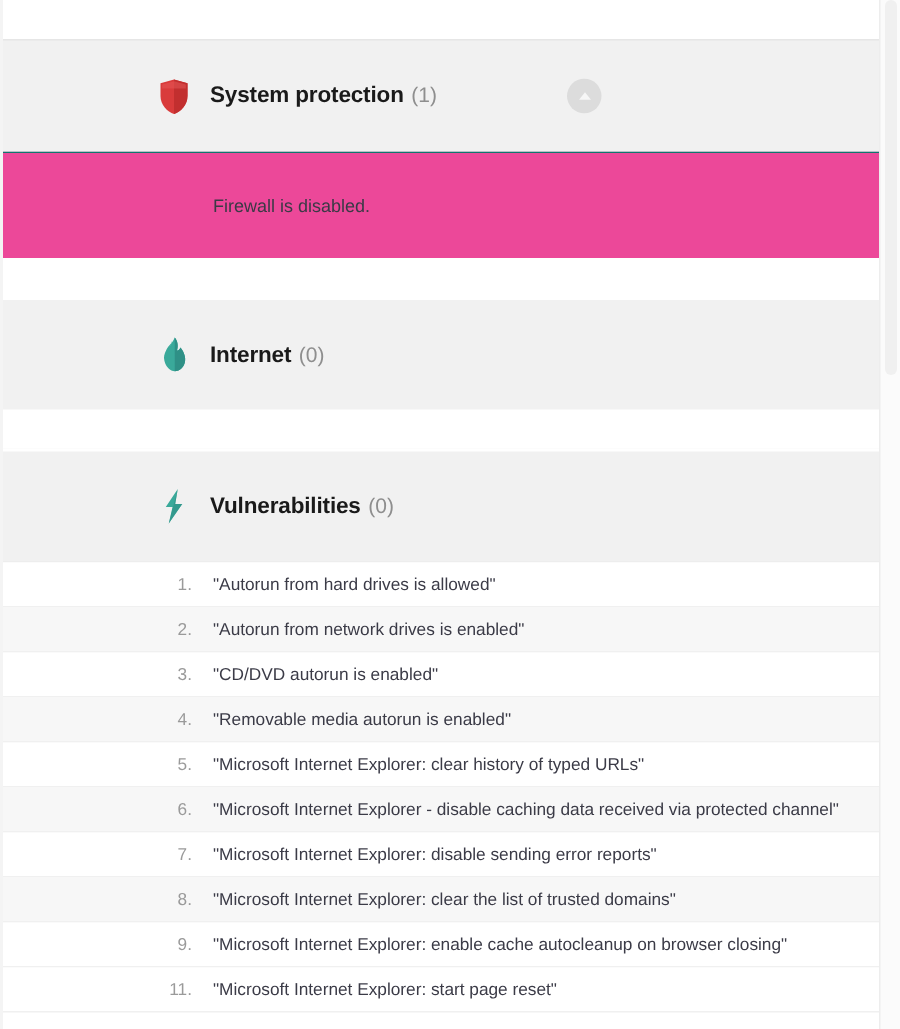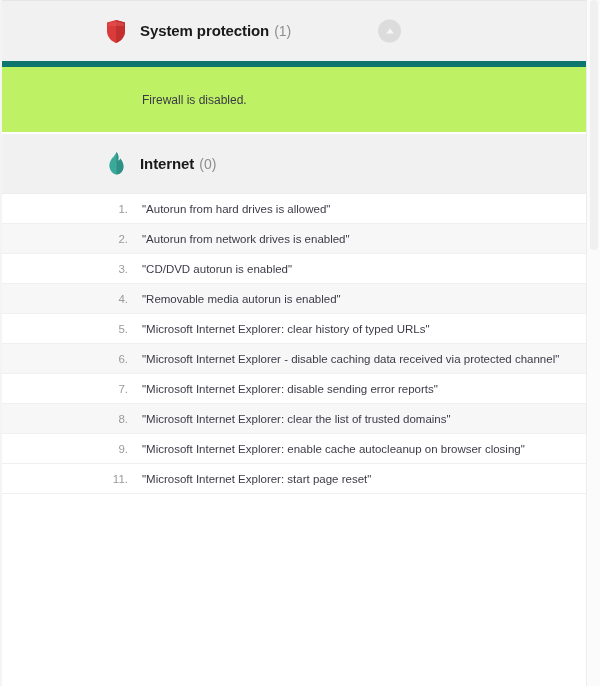--- a/index.html
+++ b/index.html
@@ -51,26 +51,27 @@
     background: #f0f0f0;
     border-radius: 4px;
   }
 
   
   .section {
     position: relative;
   }
   .sec-header {
     position: relative;
-    height: 61px;
+    height: 75px;
     background: #f1f1f1;
     border-top: 2px solid #ffffff;
     box-sizing: border-box;
     display: flex;
     align-items: center;
+    margin-top: 26px;
   }
   .sec-header.first {
     border-top: 1px solid #e6e6e6;
   }
   .sec-icon {
     position: absolute;
     left: 102px;
     top: 50%;
     transform: translateY(-50%);
     width: 24px;
@@ -114,25 +115,25 @@
   .caret-up {
     width: 0;
     height: 0;
     border-left: 4px solid transparent;
     border-right: 4px solid transparent;
     border-bottom: 5px solid #f6f6f6;
   }
 
   
   .sec-body {
-    background: #bef264;
+    background: #ec4899;
     min-height: 71px;
     display: flex;
     align-items: center;
-    border-top: 6px solid #0f766e;
+    border-top: 1px solid #0f766e;
     box-sizing: border-box;
   }
   .body-text {
     margin-left: 140px;
     font-size: 12px;
     color: #3a3a46;
   }
 
   
   .issue-list {
@@ -205,20 +206,33 @@
             <path d="M11.5 1 C13.4 3.2 14 6.6 13 9.6 C13.8 9.8 14.6 9.2 15.4 7.6 C17 10 18.8 12.8 18.4 16.5 C18 20.5 15 23.5 11.5 23.5 Z" fill="#2f9086"></path>
             <path d="M9.5 3.5 C9 6 8 7 7.2 8.6 C8.3 7 9.3 5.6 9.8 4.2 Z" fill="#68c4b6" opacity="0.8"></path>
           </svg>
         </span>
         <span class="sec-title-wrap">
           <span class="sec-title">Internet</span><span class="sec-count">(0)</span>
         </span>
       </div>
     </div>
 
+    <div class="section">
+      <div class="sec-header">
+        <span class="sec-icon">
+          <svg width="22" height="25" viewBox="0 0 22 25">
+            <path d="M13.5 1 L5.5 13 L10 13 L7.5 24 L16.5 11 L11.8 11 Z" fill="#3aa99a"></path>
+            <path d="M13.5 1 L11.8 11 L16.5 11 L7.5 24 Z" fill="#2f9086" opacity="0.65"></path>
+          </svg>
+        </span>
+        <span class="sec-title-wrap">
+          <span class="sec-title">Vulnerabilities</span><span class="sec-count">(0)</span>
+        </span>
+      </div>
+    </div>
 
     <div class="section">
       <div class="issue-list" id="issue-list">
           <div class="issue-row">
             <span class="issue-num">1.</span>
             <span class="issue-text">"Autorun from hard drives is allowed"</span>
           </div>
           <div class="issue-row alt">
             <span class="issue-num">2.</span>
             <span class="issue-text">"Autorun from network drives is enabled"</span>

